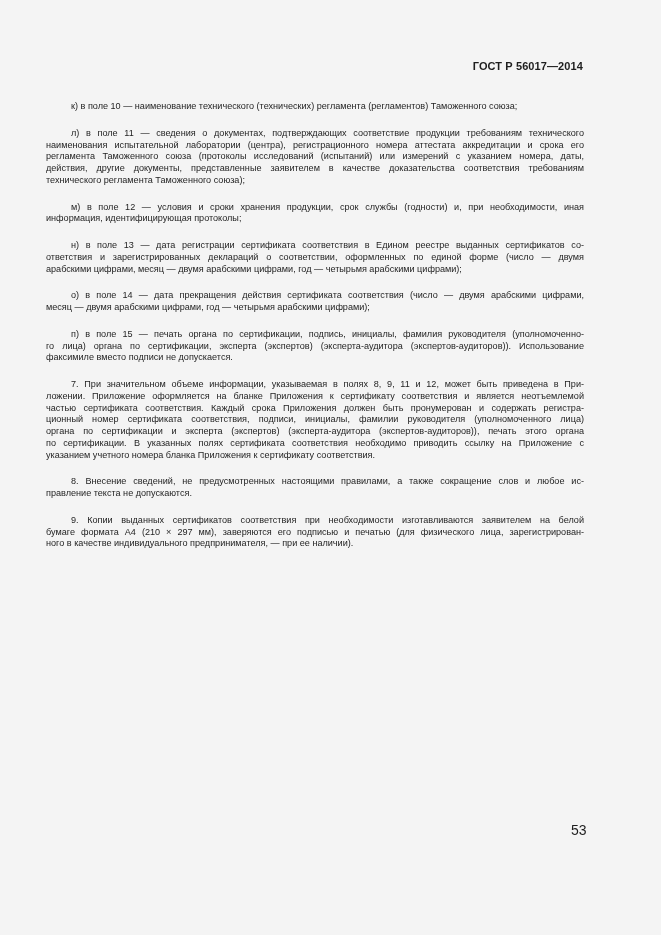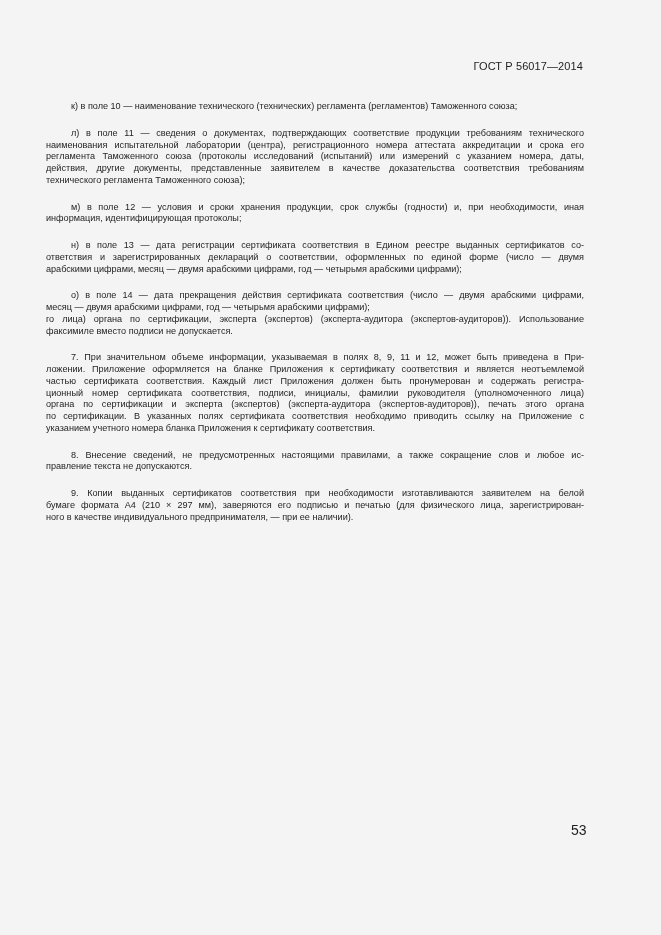--- a/index.html
+++ b/index.html
@@ -6,21 +6,21 @@
   body {
     width: 661px; height: 935px;
     background: #f4f4f4;
     position: relative;
     overflow: hidden;
     font-family: "Liberation Sans", sans-serif;
     color: #1e1e1e;
   }
   .header {
     position: absolute; top: 60px; right: 78px;
-    font-weight: normal; font-size: 11px; letter-spacing: 0.1px;
+    font-weight: bold; font-size: 11px; letter-spacing: 0.1px;
   }
   .body-text {
     position: absolute; left: 46px; top: 86px; width: 538px;
     font-size: 9.1px; line-height: 11.75px;
   }
   .line { white-space: nowrap; display: block; text-align: justify; text-align-last: justify; height: 11.75px; }
   .line.last { text-align-last: left; }
   .line.indent { padding-left: 25px; margin-top: 15px; }
   .page-num {
     position: absolute; top: 822px; left: 571px;
@@ -56,28 +56,29 @@
     <span class="line">ответствия и зарегистрированных деклараций о соответствии, оформленных по единой форме (число — двумя</span>
     <span class="line last">арабскими цифрами, месяц — двумя арабскими цифрами, год — четырьмя арабскими цифрами);</span>
   </div>
 
   <div>
     <span class="line indent">о) в поле 14 — дата прекращения действия сертификата соответствия (число — двумя арабскими цифрами,</span>
     <span class="line last">месяц — двумя арабскими цифрами, год — четырьмя арабскими цифрами);</span>
   </div>
 
   <div>
+    <span class="line indent">п) в поле 15 — печать органа по сертификации, подпись, инициалы, фамилия руководителя (уполномоченно-</span>
     <span class="line">го лица) органа по сертификации, эксперта (экспертов) (эксперта-аудитора (экспертов-аудиторов)). Использование</span>
     <span class="line last">факсимиле вместо подписи не допускается.</span>
   </div>
 
   <div>
     <span class="line indent">7. При значительном объеме информации, указываемая в полях 8, 9, 11 и 12, может быть приведена в При-</span>
     <span class="line">ложении. Приложение оформляется на бланке Приложения к сертификату соответствия и является неотъемлемой</span>
-    <span class="line">частью сертификата соответствия. Каждый лист Приложения должен быть пронумерован и содержать регистра-</span>
+    <span class="line">частью сертификата соответствия. Каждый срока Приложения должен быть пронумерован и содержать регистра-</span>
     <span class="line">ционный номер сертификата соответствия, подписи, инициалы, фамилии руководителя (уполномоченного лица)</span>
     <span class="line">органа по сертификации и эксперта (экспертов) (эксперта-аудитора (экспертов-аудиторов)), печать этого органа</span>
     <span class="line">по сертификации. В указанных полях сертификата соответствия необходимо приводить ссылку на Приложение с</span>
     <span class="line last">указанием учетного номера бланка Приложения к сертификату соответствия.</span>
   </div>
 
   <div>
     <span class="line indent">8. Внесение сведений, не предусмотренных настоящими правилами, а также сокращение слов и любое ис-</span>
     <span class="line last">правление текста не допускаются.</span>
   </div>

